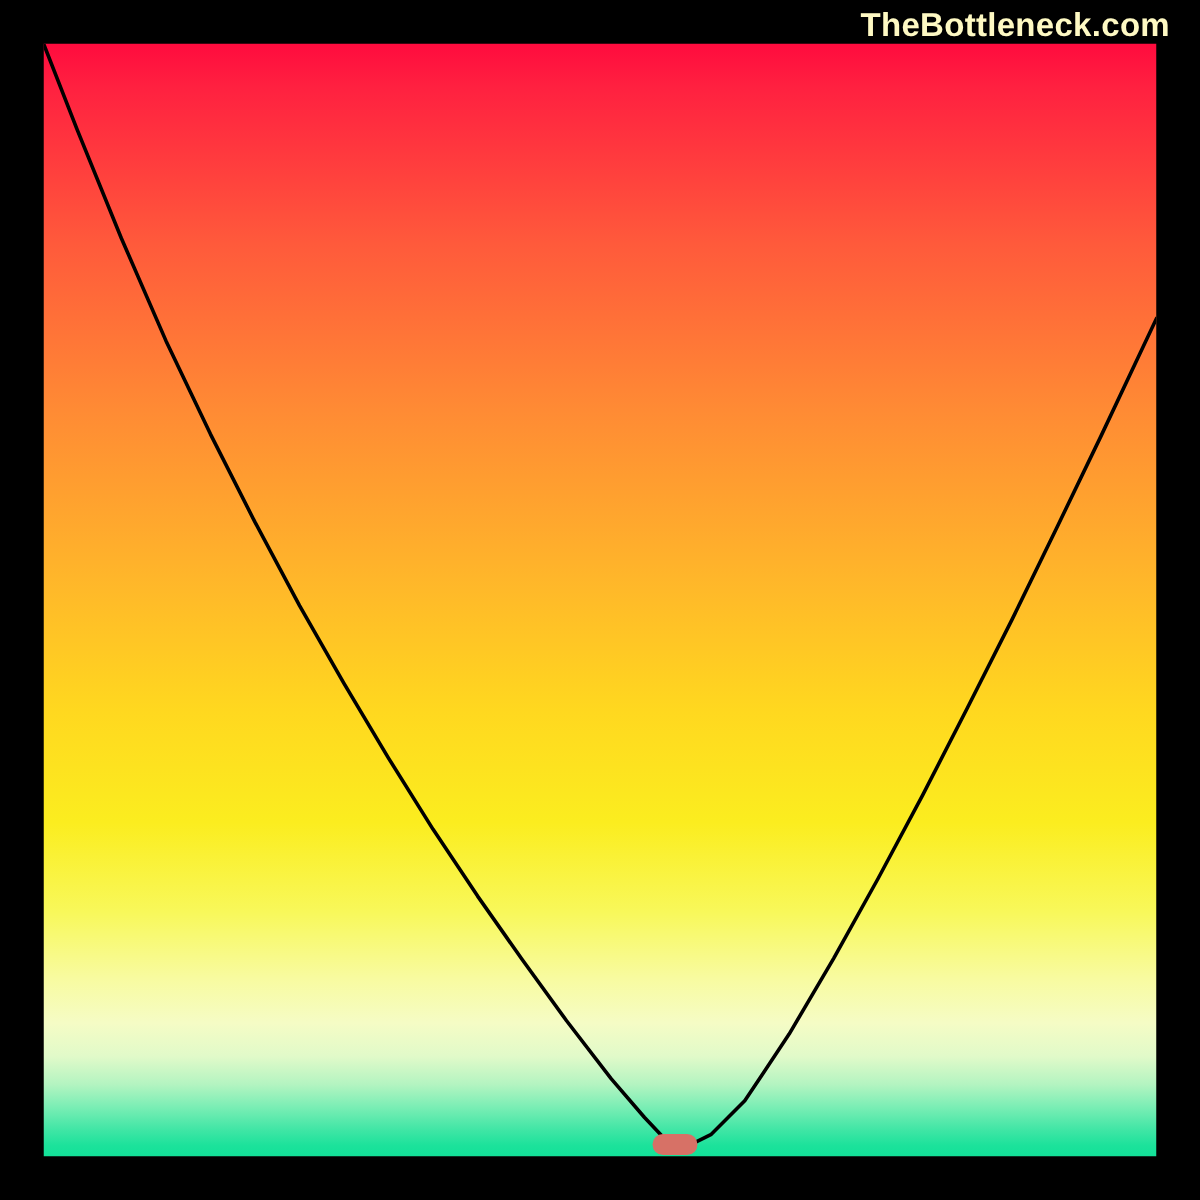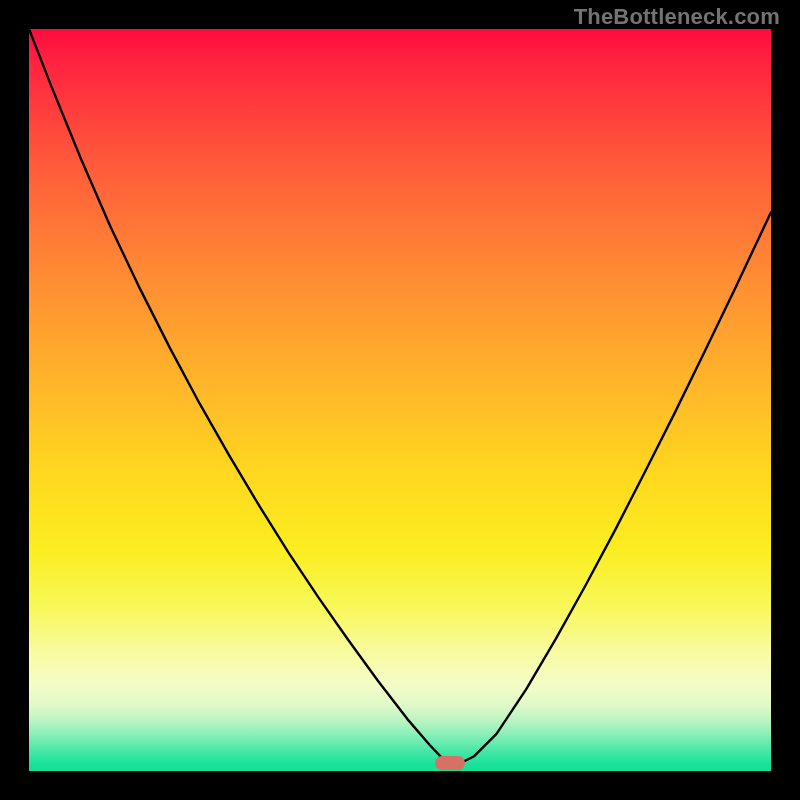--- a/index.html
+++ b/index.html
@@ -63,21 +63,21 @@
     background: #d77166;
     border-radius: 7px;
   }
   .watermark {
     position: absolute;
     top: 4px;
     right: 20px;
     font-family: Arial, Helvetica, sans-serif;
     font-size: 22px;
     font-weight: 600;
-    color: #737373;
+    color: #fef9c3;
     letter-spacing: 0.2px;
   }
 </style>
 </head>
 <body>
 
 <div class="frame">
   <div class="watermark">TheBottleneck.com</div>
   <div class="plot">
     <div class="gradient"></div>

